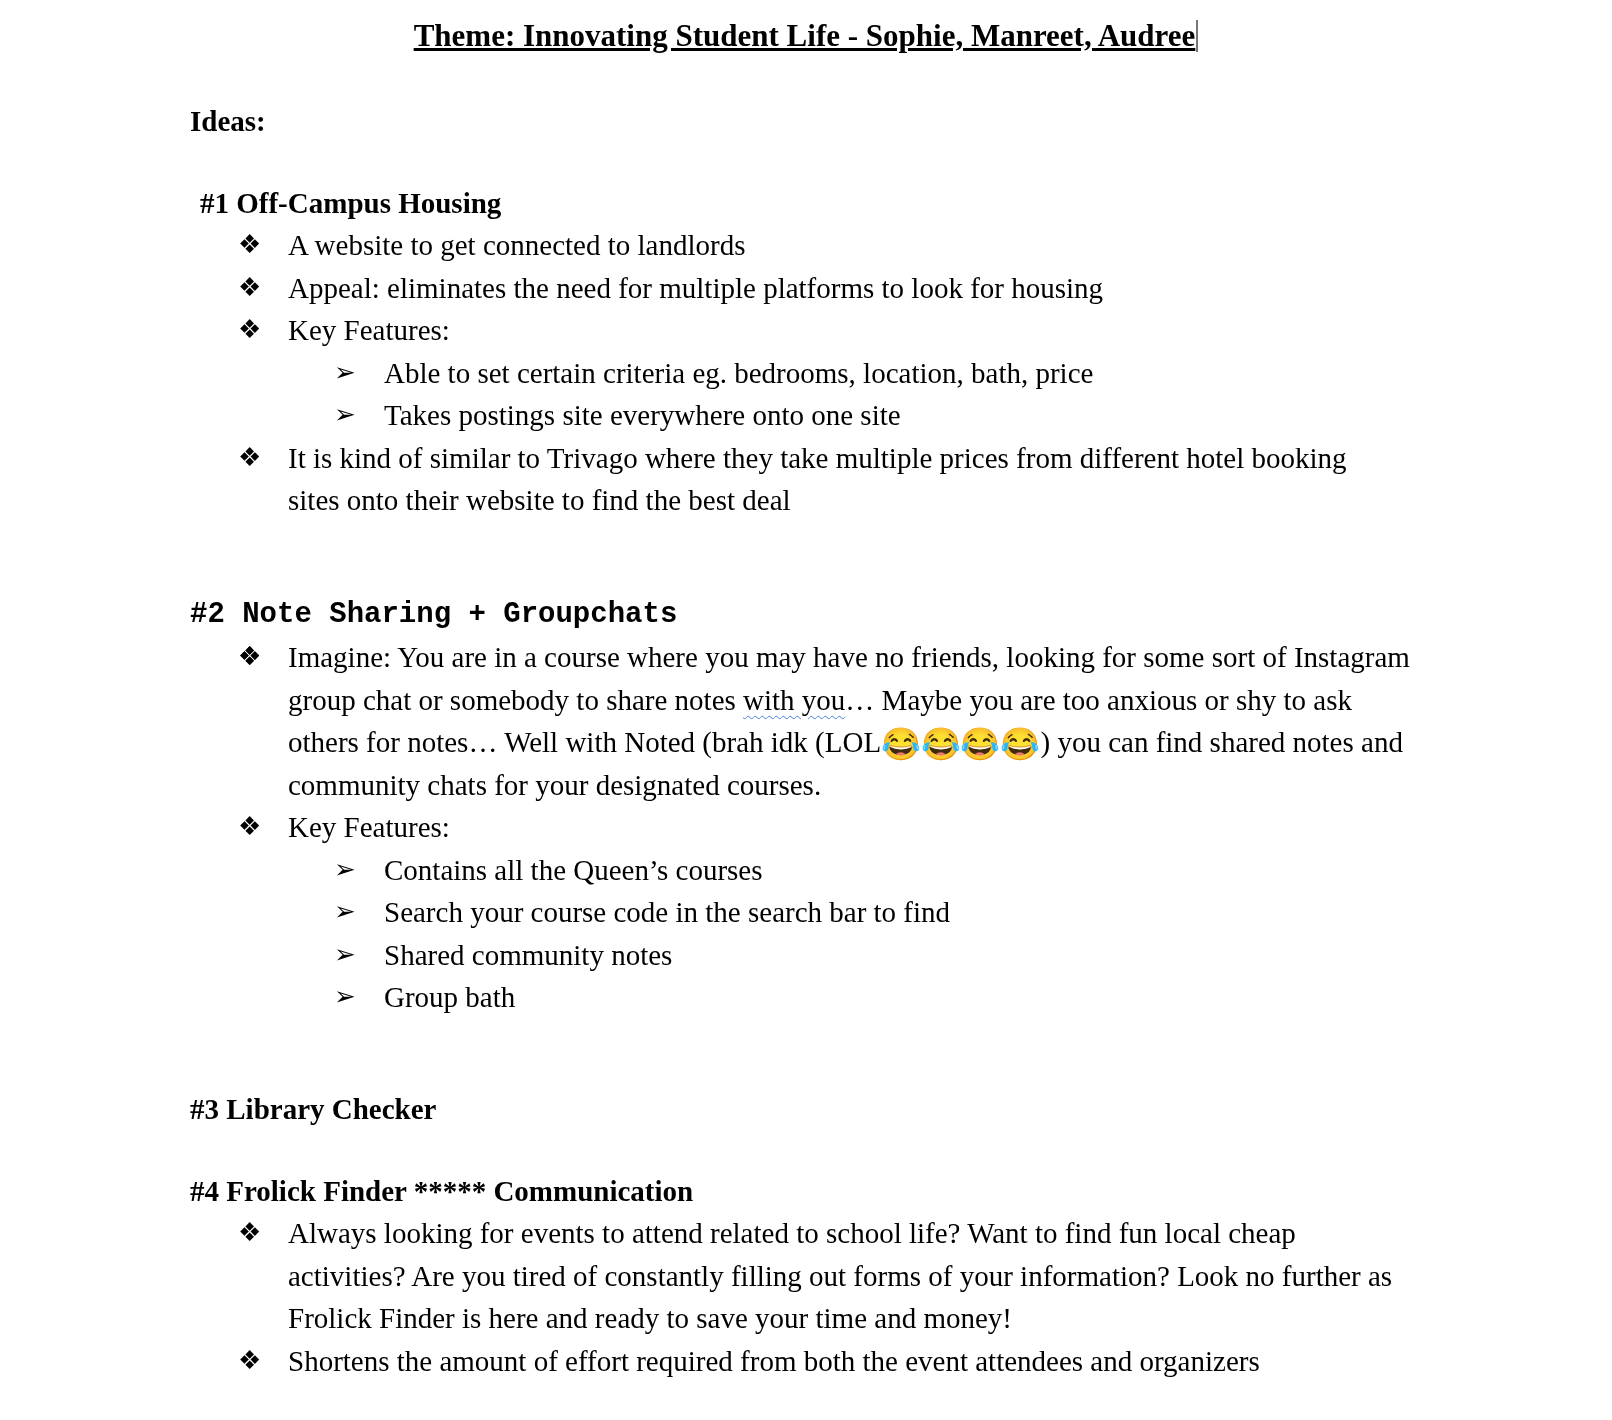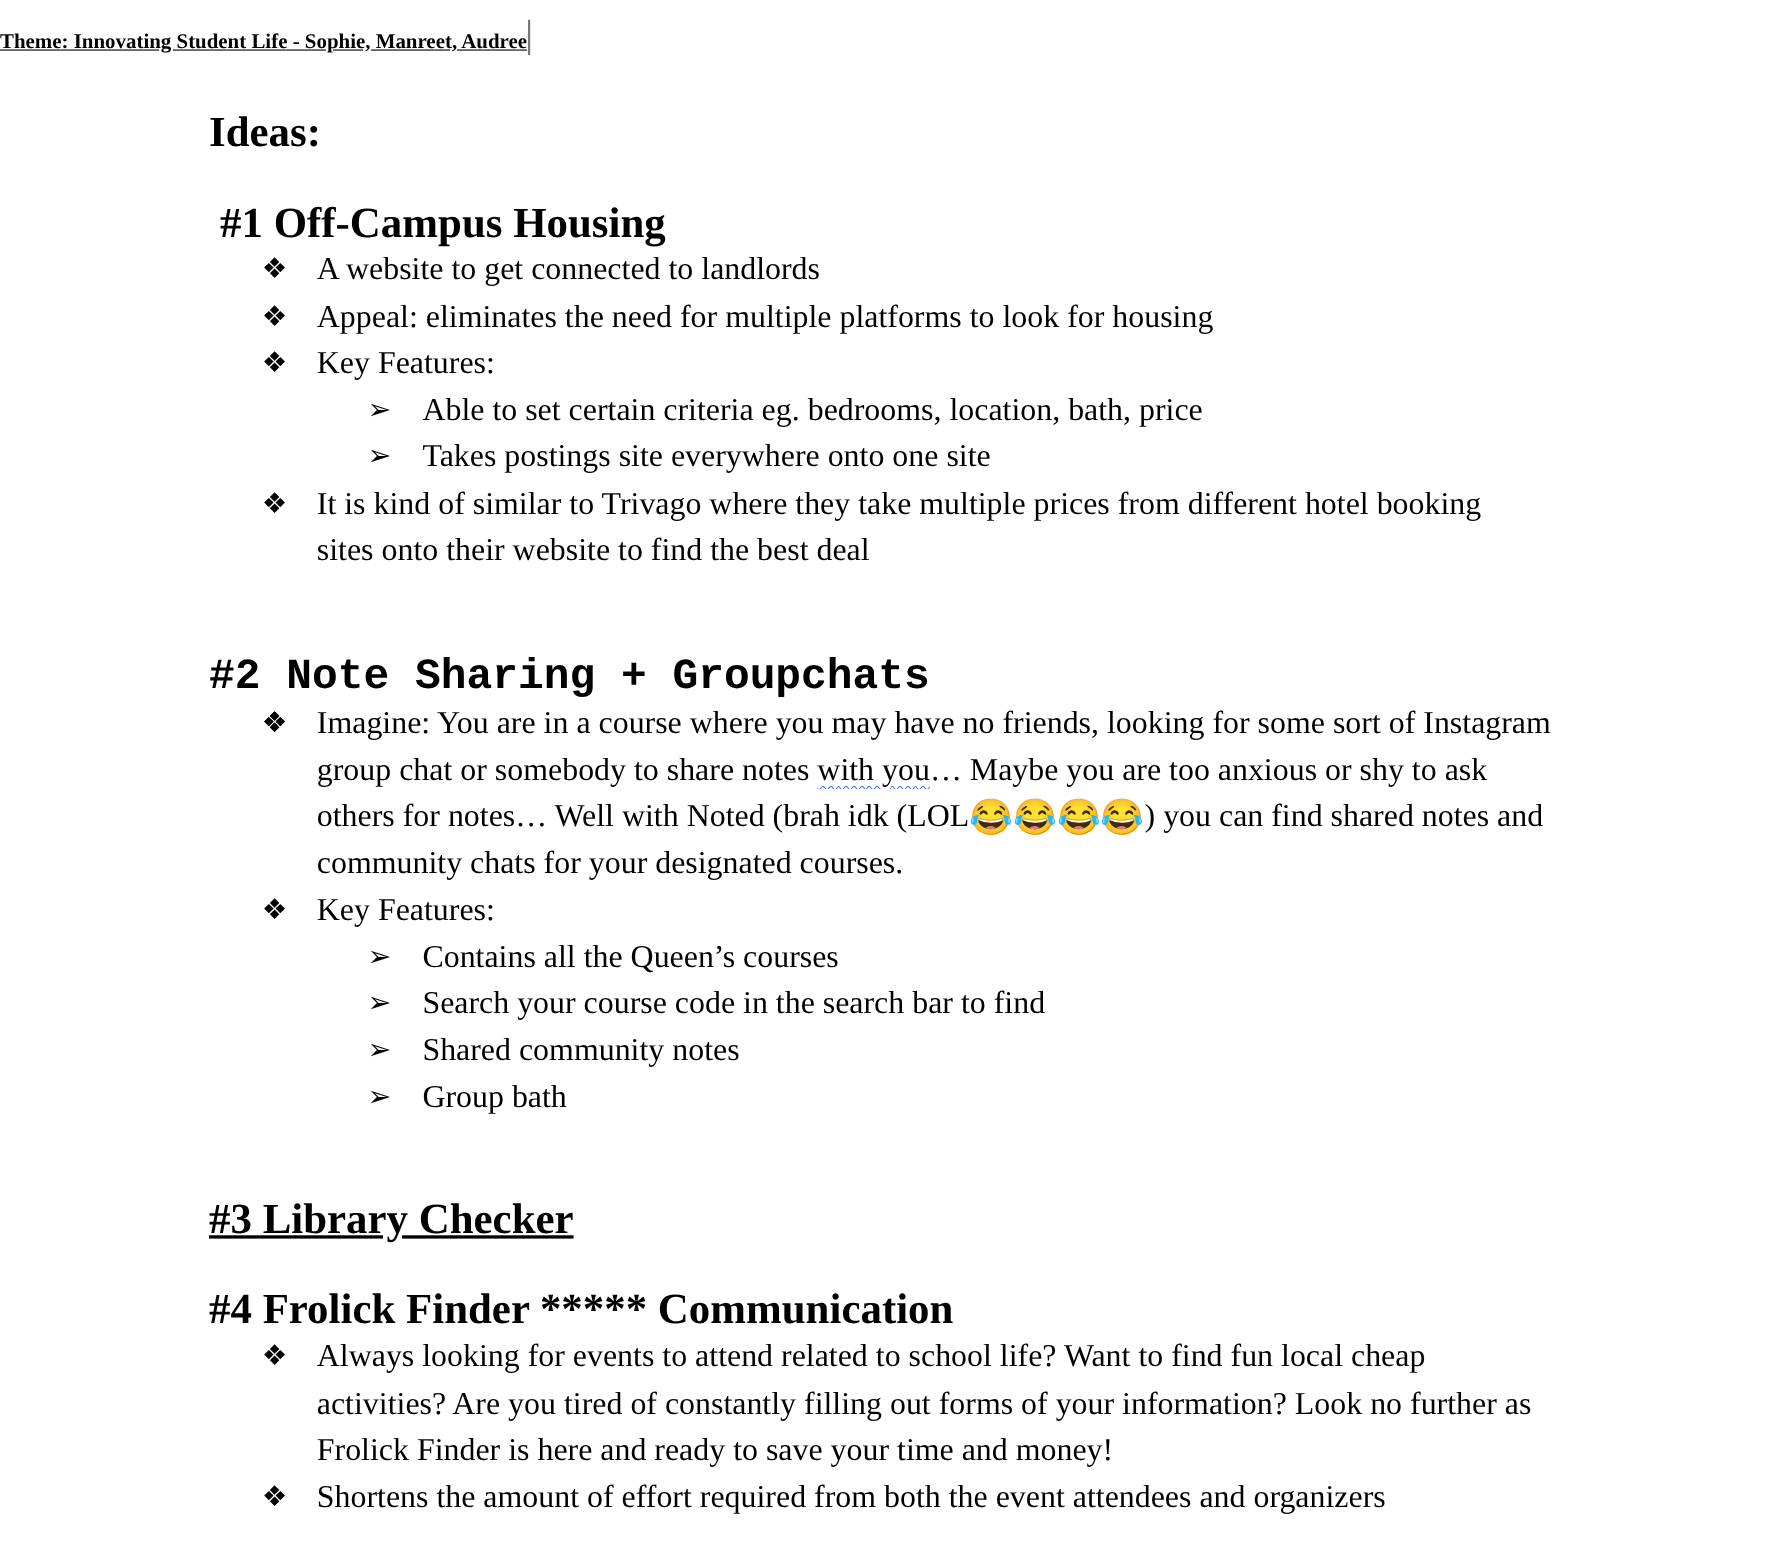--- a/index.html
+++ b/index.html
@@ -3,25 +3,25 @@
 <meta charset="utf-8">
 <style>
   html, body { margin: 0; padding: 0; background: #ffffff; }
   body {
     width: 1612px; height: 1420px; overflow: hidden; position: relative;
     font-family: "Liberation Serif", "DejaVu Serif", serif;
     color: #000;
   }
   .doc { position: absolute; left: 0; top: 0; width: 1612px; }
   .title {
-    position: absolute; top: 18px; left: 0; width: 1612px; text-align: left;
-    font-weight: bold; font-size: 19px; text-decoration: underline;
+    position: absolute; top: 18px; left: 0; width: 1612px; text-align: center;
+    font-weight: bold; font-size: 31px; text-decoration: underline;
   }
   .caret { display: inline-block; width: 2px; height: 32px; background: #777; vertical-align: -6px; margin-left: 1px; }
-  .heading { position: absolute; left: 190px; font-weight: bold; font-size: 39px; line-height: 40px; }
+  .heading { position: absolute; left: 190px; font-weight: bold; font-size: 29px; line-height: 40px; }
   .list { position: absolute; left: 0; margin: 0; padding: 0; list-style: none; font-size: 29px; line-height: 42.5px; }
   .item { position: relative; padding-left: 288px; width: 1135px; }
   .item .bullet { position: absolute; left: 238px; top: 0; font-size: 26px; }
   .sub { position: relative; padding-left: 384px; width: 1000px; }
   .sub .bullet { position: absolute; left: 334px; top: 0; font-size: 26px; }
   .squiggle { text-decoration: underline wavy #4a7fe0; text-decoration-thickness: 1px; text-underline-offset: 5px; }
   .emoji { font-size: 32px; line-height: 1; vertical-align: -3px; }
 </style>
 </head>
 <body>
@@ -46,21 +46,21 @@
   <ul class="list" style="top:636px;">
     <li class="item"><span class="bullet">❖</span></li>
     <li class="item" style="width:1140px;"><span class="bullet">❖</span><span>Imagine: You are in a course where you may have no friends, looking for some sort of Instagram group chat or somebody to share notes </span><span class="squiggle">with you</span><span>… Maybe you are too anxious or shy to ask others for notes… Well with Noted (brah idk (LOL</span><span class="emoji">😂😂😂😂</span><span>) you can find shared notes and community chats for your designated courses.</span></li>
     <li class="item"><span class="bullet">❖</span><span>Key Features:</span></li>
     <li class="sub"><span class="bullet">➢</span><span>Contains all the Queen’s courses</span></li>
     <li class="sub"><span class="bullet">➢</span><span>Search your course code in the search bar to find</span></li>
     <li class="sub"><span class="bullet">➢</span><span>Shared community notes</span></li>
     <li class="sub"><span class="bullet">➢</span><span>Group bath</span></li>
   </ul>
 
-  <div class="heading" style="top:1089px;text-decoration:underline;">#3 Library Checker</div>
+  <div class="heading" style="top:1089px;">#3 Library Checker</div>
 
   <div class="heading" style="top:1171px;">#4 Frolick Finder ***** Communication</div>
   <ul class="list" style="top:1212px;">
     <li class="item" style="width:1120px;"><span class="bullet">❖</span><span>Always looking for events to attend related to school life? Want to find fun local cheap activities? Are you tired of constantly filling out forms of your information? Look no further as Frolick Finder is here and ready to save your time and money!</span></li>
     <li class="item" style="width:1120px;"><span class="bullet">❖</span><span>Shortens the amount of effort required from both the event attendees and organizers</span></li>
   </ul>
 
 </div>
 
 </body></html>

